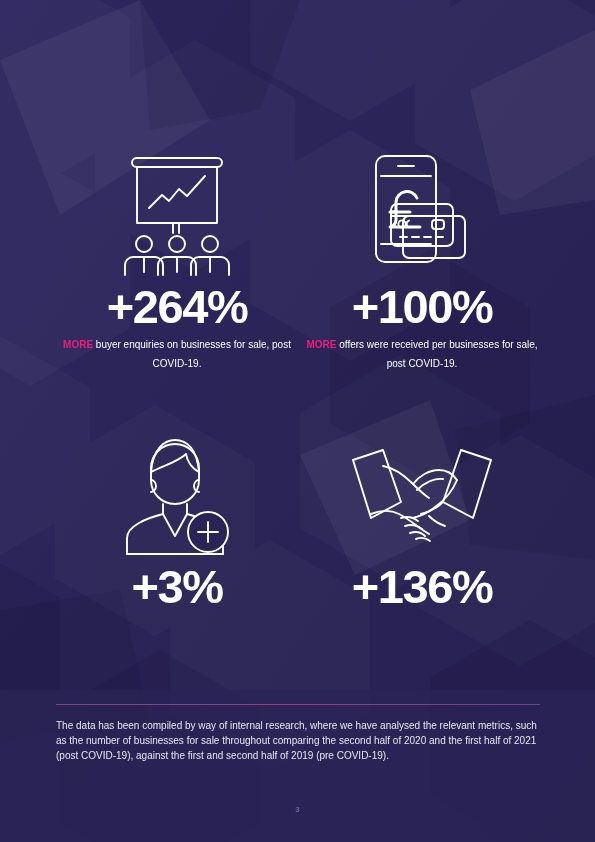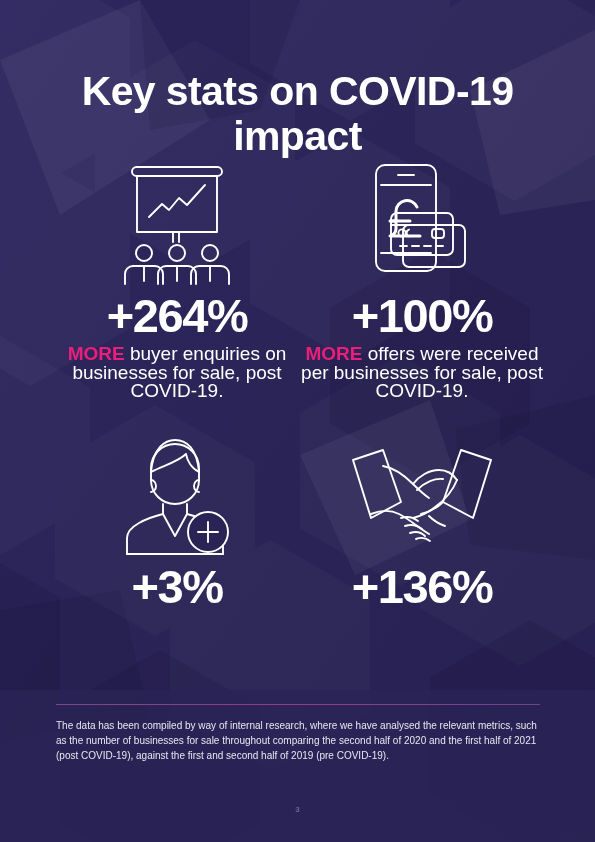--- a/index.html
+++ b/index.html
@@ -55,42 +55,42 @@
     box-sizing: border-box;
   }
 
   .stat {
     position: absolute;
     width: 250px;
     text-align: center;
   }
   .stat-col-left  { left: 52px; }
   .stat-col-right { left: 297px; }
-  .stat-row-top    { top: 157px; }
+  .stat-row-top    { top: 148px; }
   .stat-row-bottom { top: 428px; }
 
   .stat-icon {
     height: 128px;
     display: flex;
     align-items: flex-end;
     justify-content: center;
   }
 
   .stat-value {
     color: #ffffff;
     font-weight: bold;
     font-size: 47px;
     line-height: 50px;
     letter-spacing: -1.4px;
     margin-top: 6px;
   }
 
   .stat-caption {
     color: #ffffff;
-    font-size: 19px;
+    font-size: 10px;
     line-height: 18.5px;
     margin-top: 4px;
     padding: 0 4px;
   }
   .stat-caption .more {
     color: #ec1e79;
     font-weight: bold;
   }
 
   .divider {
@@ -177,21 +177,20 @@
       <polygon points="140,0 300,0 260,110 150,130"></polygon>
       <polygon points="455,430 595,395 595,560 470,545"></polygon>
       <polygon points="0,610 120,590 150,720 0,740"></polygon>
     </g>
 
     <rect x="0" y="690" width="595" height="152" fill="#2a2456" opacity="0.82"></rect>
   </svg>
 
   <div id="content">
 
-    <h1 class="title">Key stats on COVID-19 impact</h1>
 
     <div class="stat stat-col-left stat-row-top">
       <div class="stat-icon">
         <svg width="124" height="122" viewBox="0 0 124 122">
           <g fill="none" stroke="#ffffff" stroke-width="1.9" stroke-linecap="round" stroke-linejoin="round">
 
             <rect x="17" y="4" width="90" height="9" rx="4.5"></rect>
 
             <rect x="22" y="13" width="80" height="56"></rect>
 

